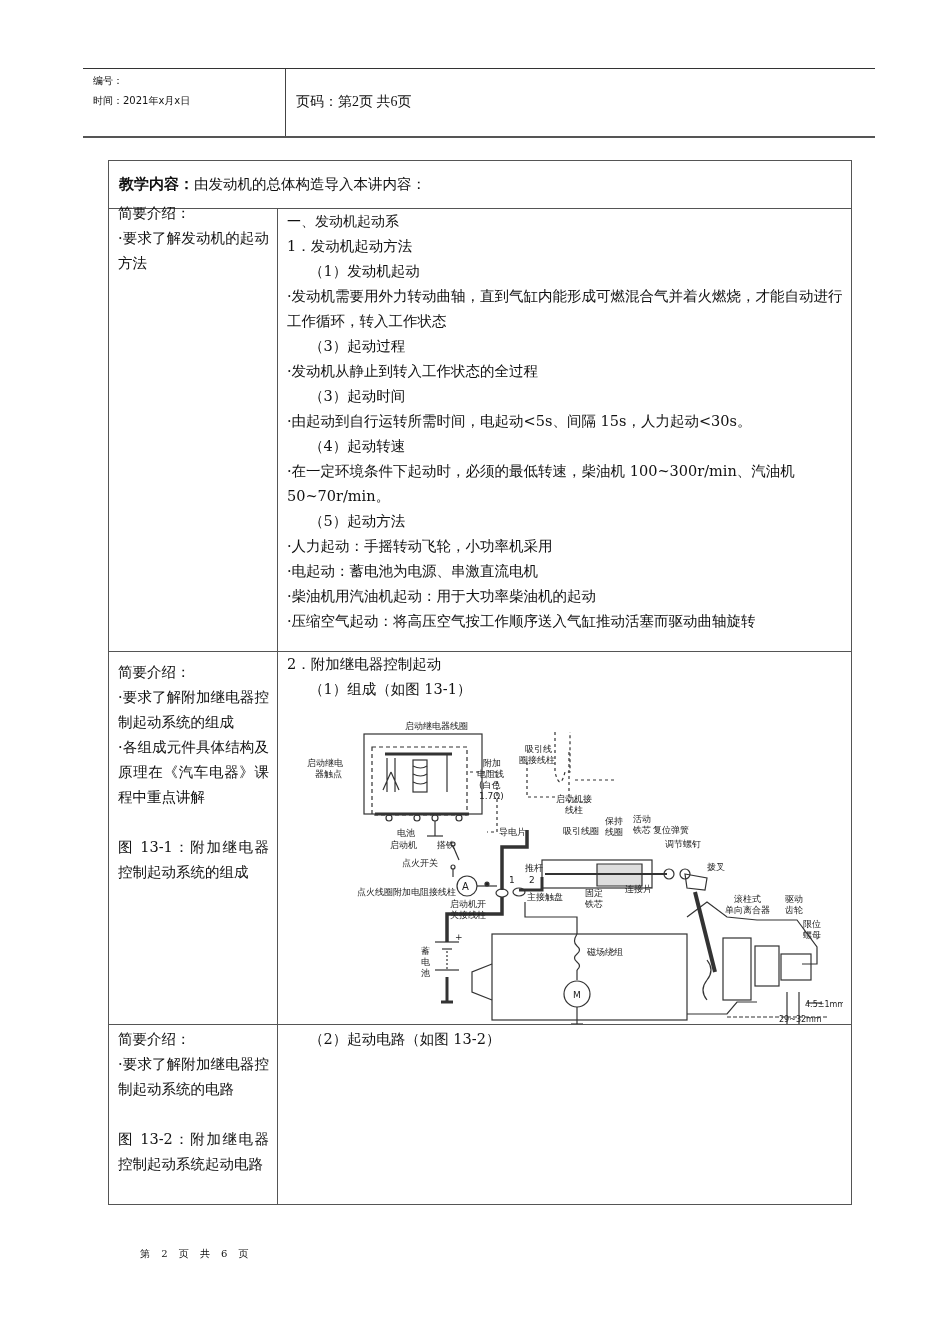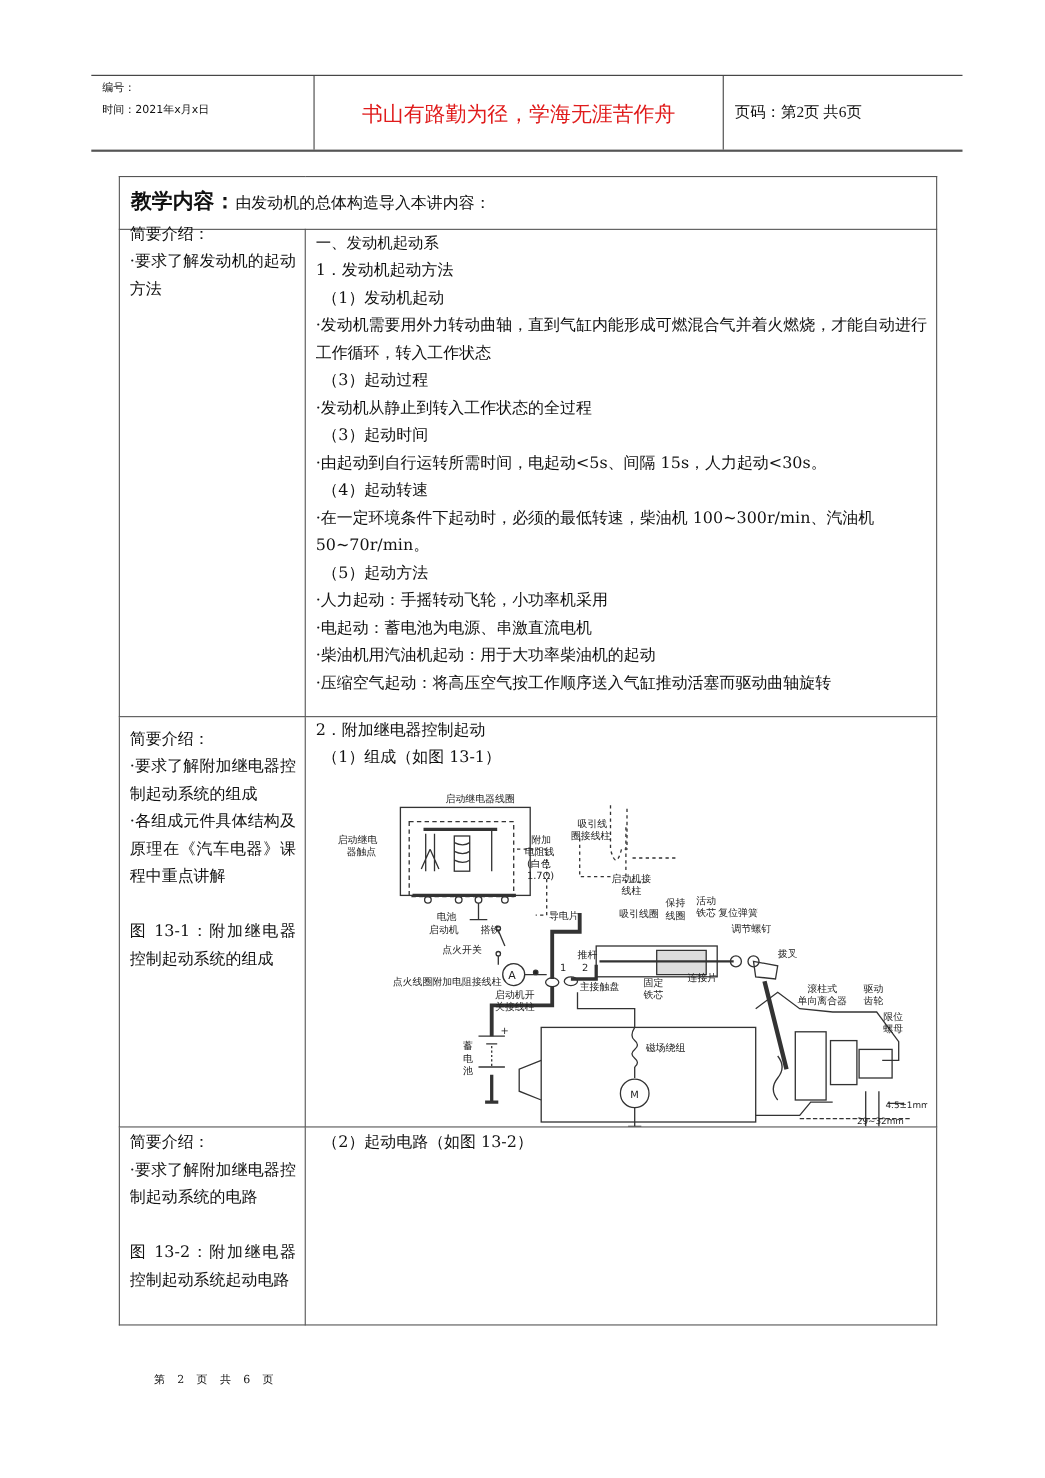--- a/index.html
+++ b/index.html
@@ -8,41 +8,40 @@
     .header { position: absolute; left: 83px; top: 68px; width: 792px; height: 67px;
               border-top: 1px solid #333; border-bottom: 2px solid #555; display: flex; }
     .hcell { height: 100%; box-sizing: border-box; }
     .h-left { width: 203px; padding: 2px 0 0 10px; font-family: "DejaVu Sans", "Liberation Sans", sans-serif; font-size: 10px; line-height: 20px; border-right: 1px solid #444; }
     .h-mid { width: 372px; display: flex; align-items: center; justify-content: center; border-right: 1px solid #444; font-family: "DejaVu Sans", "Liberation Sans", sans-serif; font-size: 19px; color: #e01b1b; padding-top: 2px; }
     .h-right { flex: 1; display: flex; align-items: center; padding-left: 10px; font-family: Liberation Serif, serif; font-size: 14px; padding-bottom: 2px; }
 
     table.main { position: absolute; left: 108px; top: 160px; width: 744px; border-collapse: collapse; }
     table.main td { border: 1px solid #555; vertical-align: top; box-sizing: border-box; font-size: 14.5px; line-height: 25px; }
     td.topic { height: 48px; vertical-align: middle !important; padding: 0 10px; font-size: 14px; }
-    .topic-label { font-family: "DejaVu Sans", "Liberation Sans", sans-serif; font-size: 19px; font-weight: bold; }
+    .topic-label { font-family: "DejaVu Sans", "Liberation Sans", sans-serif; font-size: 15px; font-weight: bold; }
     td.left { width: 181px; padding: 0 8px 0 9px; vertical-align: middle; }
     td.right { padding: 0 8px 0 9px; }
     .left-inner { text-align: justify; }
     .line { display: block; white-space: pre-wrap; }
     .bold-title { font-family: "DejaVu Sans", "Liberation Sans", sans-serif; font-size: 14px; }
-    .sub { padding-left: 6px; }
+    .sub { padding-left: 6px; margin-left: 16px; }
     .gap { height: 25px; }
     .diagram { width: 556px; height: 322px; margin-left: 0; display: block; }
     .footer { position: absolute; left: 0; width: 950px; top: 1247px; text-align: left;
               font-size: 10px; letter-spacing: 4px; padding-left: 140px; box-sizing: border-box; }
   </style>
 </head>
 <body>
 
 <div class="header">
   <div class="hcell h-left">
     <div>编号：</div>
     <div>时间：2021年x月x日</div>
   </div>
-  <div class="hcell h-mid">书山有路勤为径，学海无涯苦作舟</div>
   <div class="hcell h-right">页码：第2页  共6页</div>
 </div>
 
 <table class="main">
   <tbody>
       <tr>
     <td class="topic" colspan="2">
       <span class="topic-label">教学内容：</span><span>由发动机的总体构造导入本讲内容：</span>
     </td>
   </tr>

